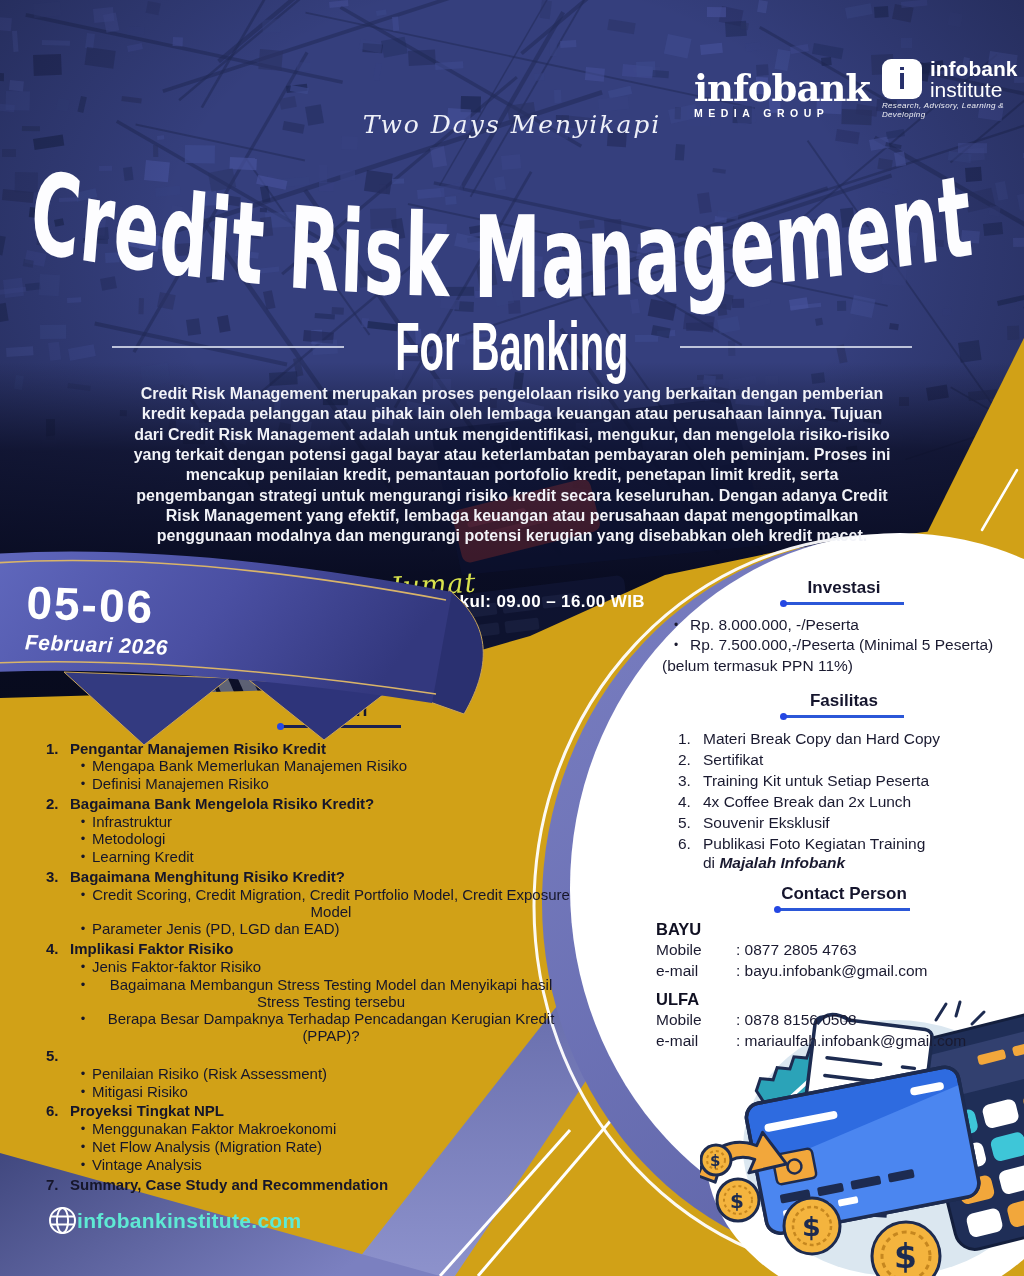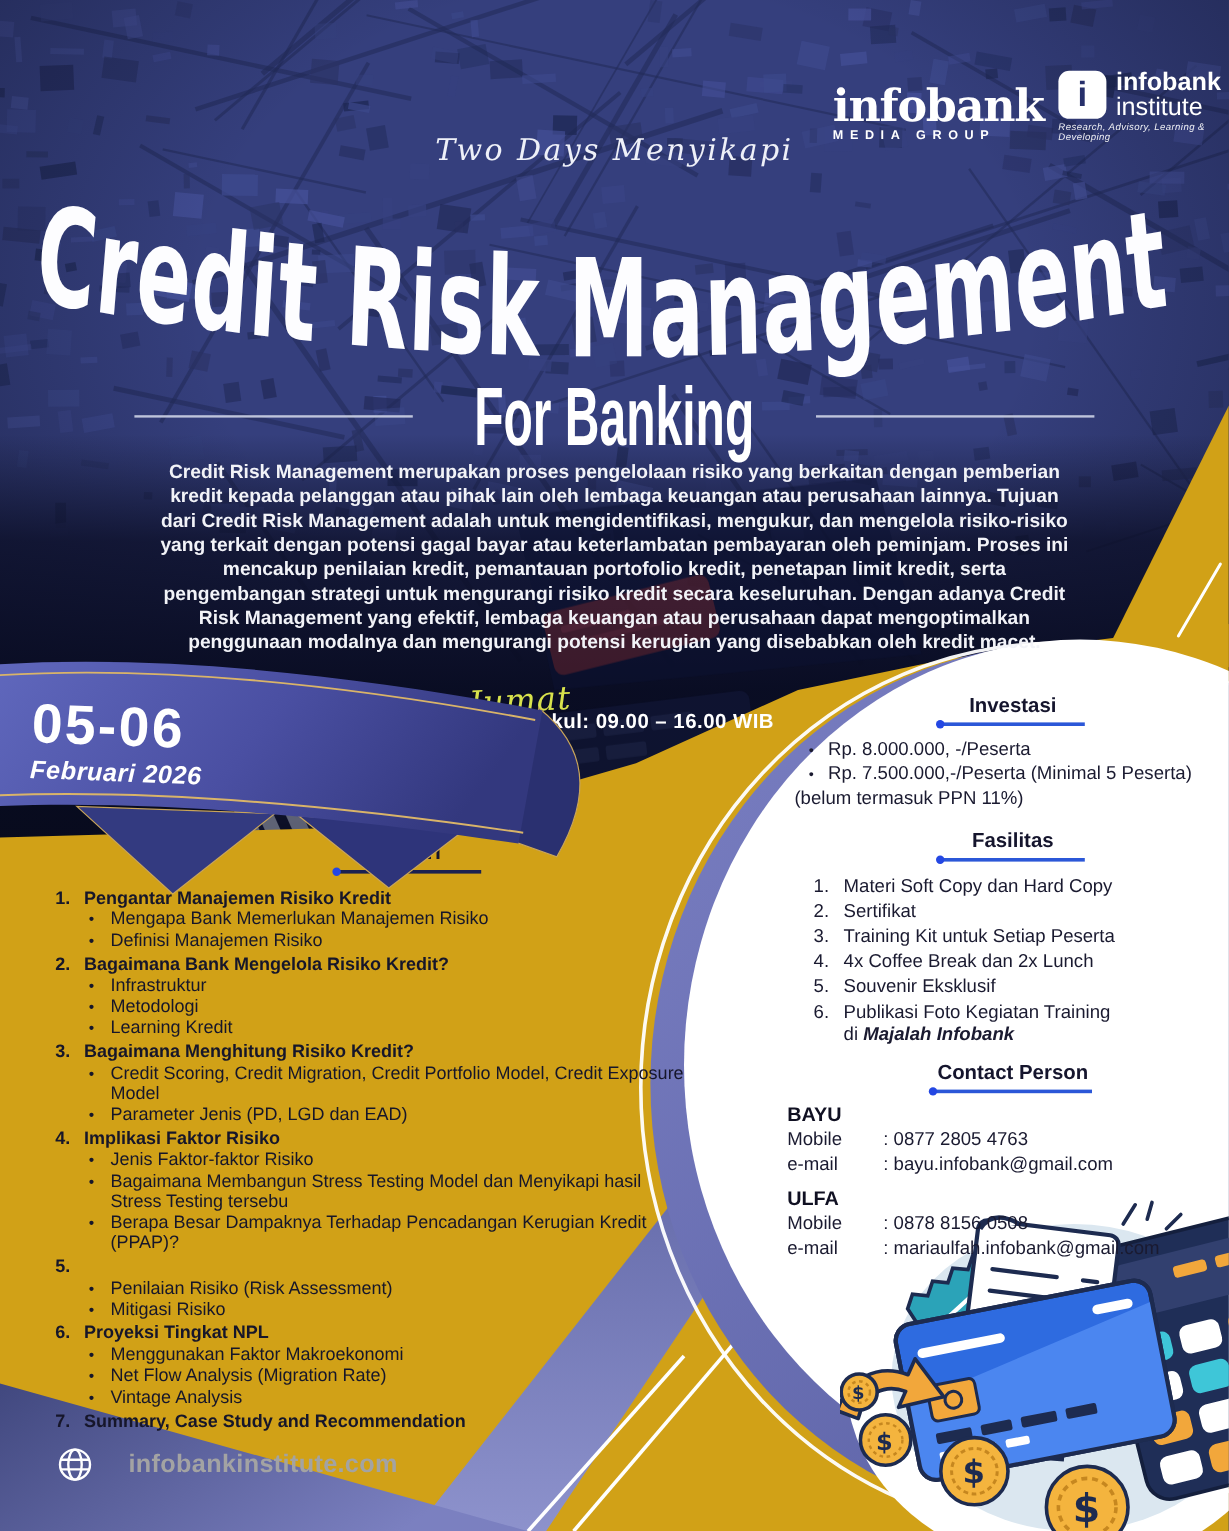--- a/index.html
+++ b/index.html
@@ -52,21 +52,21 @@
   .ul-dark{background:#1b2150;}
   .ul-blue{background:#2b57d8;}
 
   
   .materi{left:46px;top:700px;width:524px;z-index:6;color:#16162a;}
   .materi .h-label{font-size:18px;}
   .m-list{margin-top:13px;font-size:15px;line-height:1.1;}
   .m-item{margin-bottom:3px;}
   .m-title{display:flex;font-weight:bold;line-height:1.12;}
   .m-title .num{flex:0 0 24px;}
-  .m-subs{margin:0;padding:0 0 0 28px;list-style:none;}
+  .m-subs{margin:0;padding:0 0 0 28px;list-style:none;text-align:center;}
   .m-subs li{display:flex;line-height:1.12;margin-top:1px;font-weight:500;}
   .m-subs li::before{content:"•";flex:0 0 18px;font-size:13px;padding-top:1px;}
 
   
   .rightcol{left:648px;top:578px;width:392px;z-index:6;color:#1a1a30;}
   .inv-list{margin:10px 0 0;padding-left:26px;font-size:15.5px;font-weight:500;}
   .inv-item{display:flex;line-height:1.35;}
   .inv-item::before{content:"•";flex:0 0 16px;font-size:12px;padding-top:2px;}
   .inv-note{padding-left:14px;font-size:15.5px;font-weight:500;line-height:1.35;}
   .fas-block{margin-top:14px;}
@@ -75,21 +75,21 @@
   .fas-item .num{flex:0 0 25px;}
   .fas-cont{padding-left:25px;}
   .fas-cont i{font-weight:bold;}
   .contact-block{margin-top:12px;}
   .person{margin-top:9px;padding-left:8px;}
   .p-name{font-weight:bold;font-size:16.5px;color:#101022;}
   .p-row{display:flex;font-size:15.5px;line-height:1.36;font-weight:500;}
   .p-row .lbl{flex:0 0 80px;}
 
   
-  .site-row{left:48px;top:1206px;z-index:8;display:flex;align-items:center;gap:30px;color:#a3a3a3;text-align:right;}
+  .site-row{left:48px;top:1206px;z-index:8;display:flex;align-items:center;gap:0;color:#5eead4;text-align:right;}
   .site-text{font-size:21px;font-weight:600;letter-spacing:.3px;}
 
   .illus{left:700px;top:1000px;z-index:5;}
 </style>
 </head>
 <body>
 
 <div class="page">
 
   <svg class="abs" width="1024" height="1276" viewBox="0 0 1024 1276" style="left:0;top:0;z-index:0;">
@@ -784,21 +784,21 @@
     <div class="h-block fas-block">
       <div class="h-label">Fasilitas</div>
       <div class="h-underline">
           <div class="bar ul-blue"></div>
           <div class="dot"></div>
         </div>
     </div>
     <div class="fas-list">
       <div class="fas-item">
           <span class="num">1.</span>
-          <span>Materi Soft Copy dan Hard Copy</span>
+          <span>Materi Break Copy dan Hard Copy</span>
         </div>
       <div class="fas-item">
           <span class="num">2.</span>
           <span>Sertifikat</span>
         </div>
       <div class="fas-item">
           <span class="num">3.</span>
           <span>Training Kit untuk Setiap Peserta</span>
         </div>
       <div class="fas-item">

